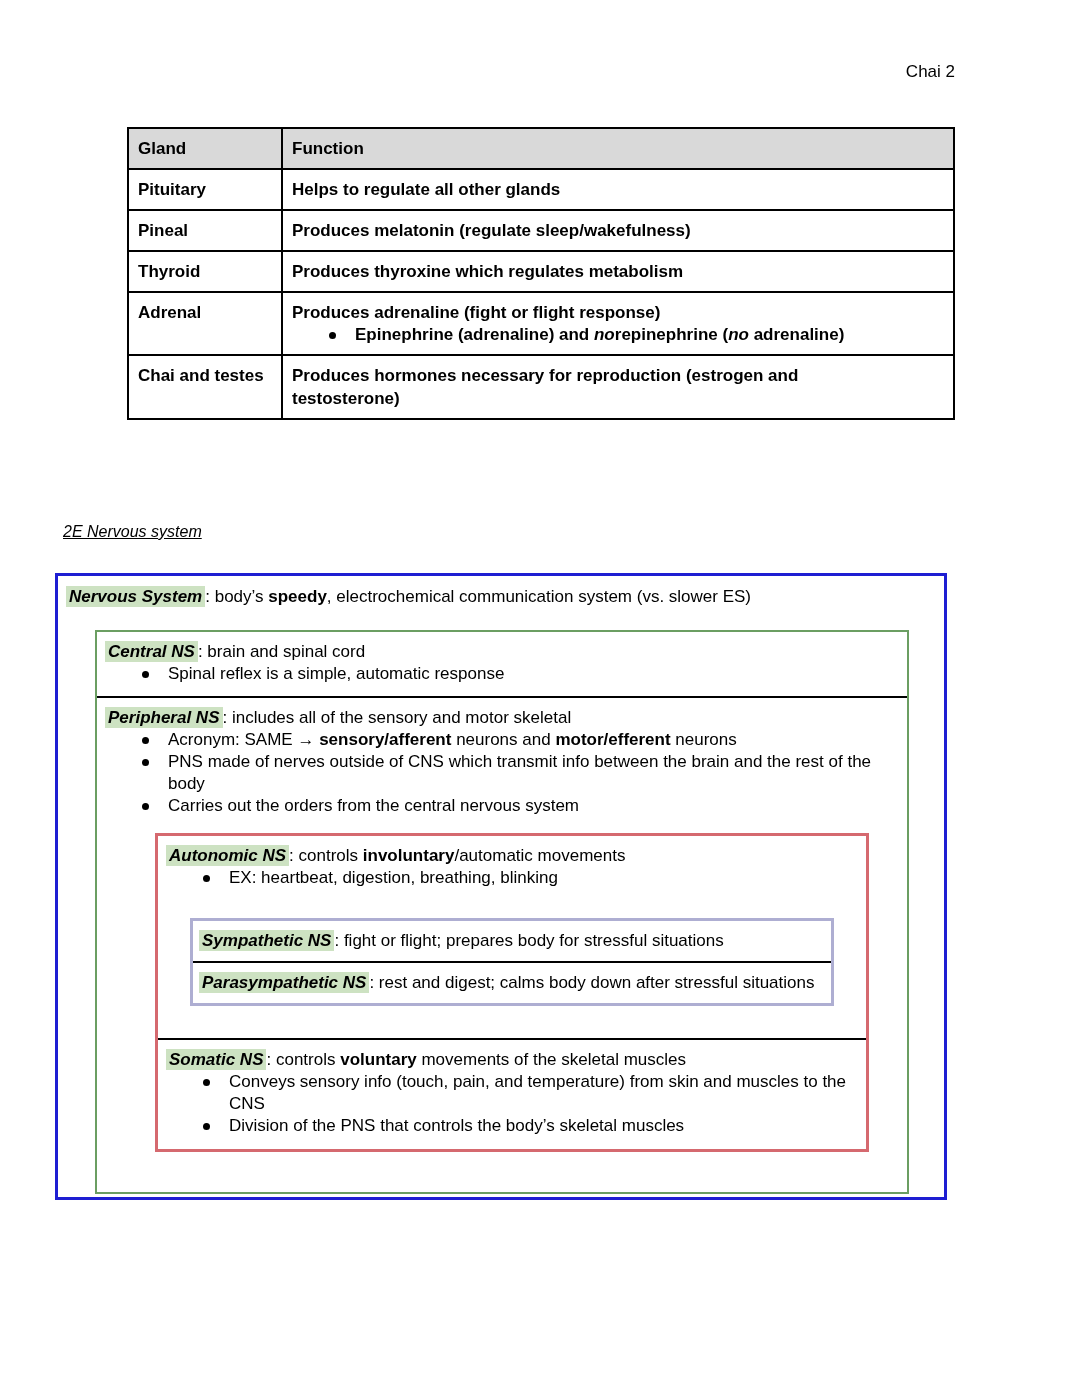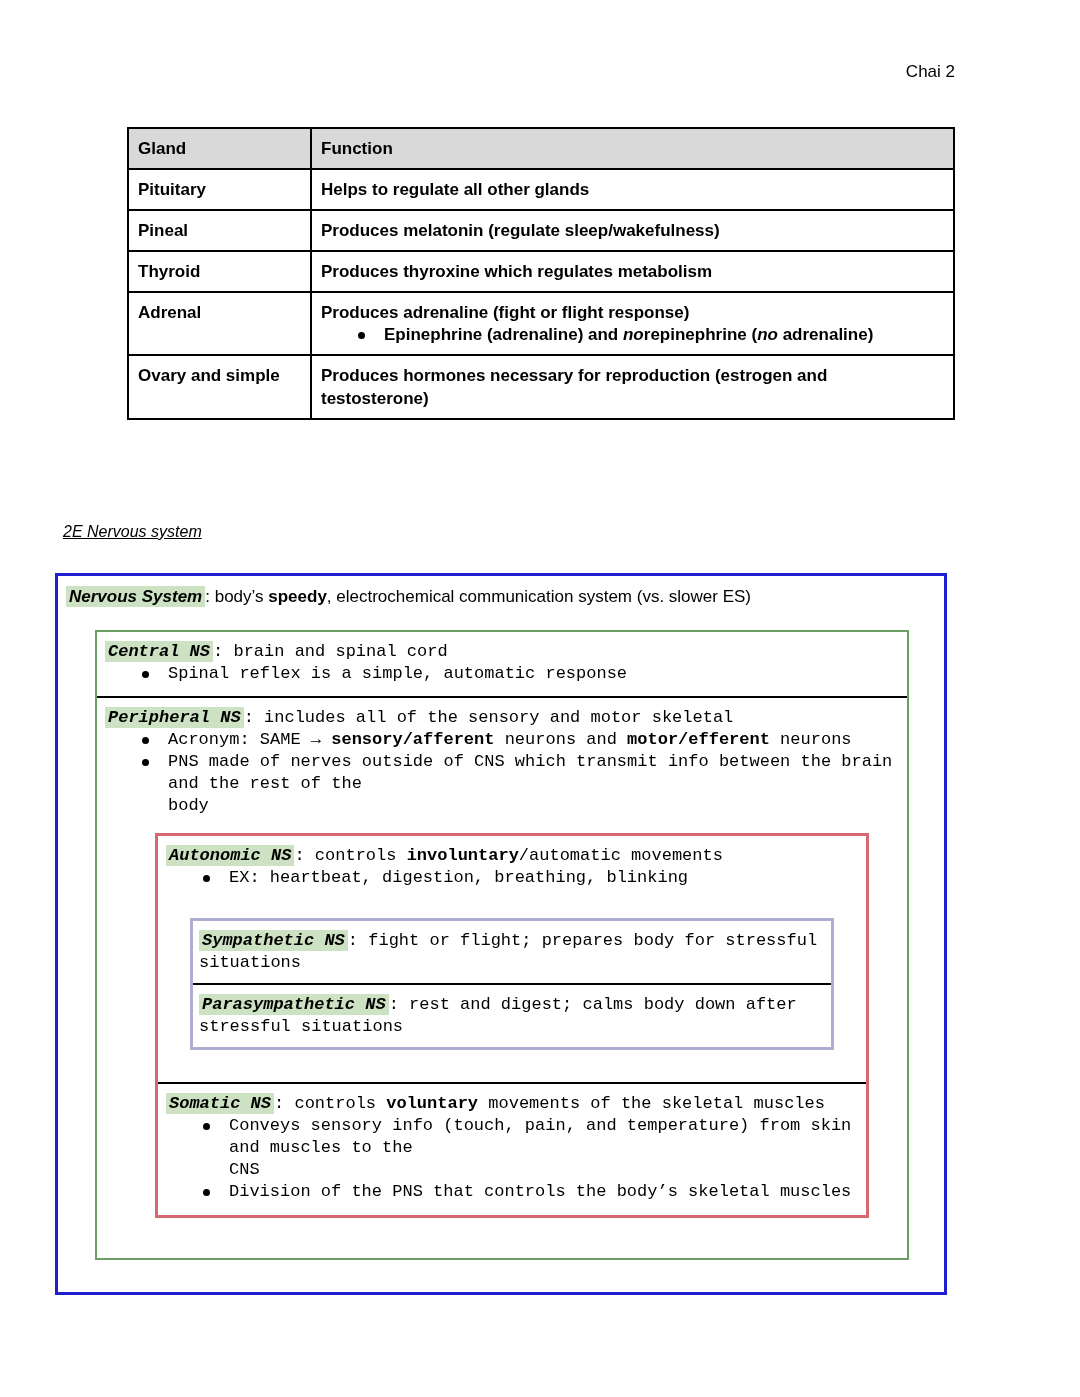--- a/index.html
+++ b/index.html
@@ -16,46 +16,46 @@
   
   .page-header { position:absolute; top:60px; left:127px; width:828px; text-align:right; line-height:24px; }
 
   
   table.gland-table { position:absolute; top:127px; left:127px; width:828px; border-collapse:collapse; }
   .gland-table th, .gland-table td {
     border:2px solid #000; text-align:left; vertical-align:top;
     padding:8px 8px 8px 9px; line-height:23px; font-weight:bold;
   }
   .gland-table th { background:var(--table-header-bg,#d9d9d9); font-weight:bold; }
-  .gland-table .col-gland { width:183px; }
+  .gland-table .col-gland { width:154px; }
   .tline { line-height:23px; }
 
   
   .bullets { margin-left:37px; }
   .bullet-row { display:flex; align-items:flex-start; }
   .dot { width:26px; flex:none; }
   .dot::after { content:""; display:block; width:7px; height:7px; border-radius:50%; background:#000; margin-top:8px; }
   .bullet-text { flex:1; }
   .bullet-text div, .line { line-height:22px; }
 
   
   .section-heading {
     position:absolute; top:519px; left:63px;
     font-size:16px; font-style:italic; text-decoration:underline; line-height:26px;
   }
 
   
   .blue-box {
     position:absolute; top:573px; left:55px; width:892px;
     border:3px solid var(--outer-box-border,#1e1ed2);
-    padding:10px 8px 32px 8px; background:#fff;
+    padding:10px 8px 3px 8px; background:#fff;
   }
   .green-box {
     border:2px solid var(--cns-box-border,#6b9e62);
-    margin:22px 27px 0 29px; padding:9px 8px 0 8px;font-family:Liberation Mono, monospace;
+    margin:22px 27px 0 29px; padding:9px 8px 0 8px;
   }
   .red-box {
     border:3px solid var(--autonomic-box-border,#d5696f);
     margin:16px 30px 40px 50px; padding:9px 8px 12px 8px;
   }
   .lavender-box {
     border:3px solid var(--sympathetic-box-border,#aeaed2);
     margin:29px 24px 0 24px;
   }
   .lav-row { padding:9px 6px; line-height:22px; }
@@ -108,21 +108,21 @@
               <div class="bullet-row">
                 <span class="dot"></span>
                 <span class="bullet-text">
                   <div><span>Epinephrine (adrenaline) and </span><span class="i">no</span><span>repinephrine (</span><span class="i">no</span><span> adrenaline)</span></div>
                 </span>
               </div>
             </div>
         </td>
       </tr>
       <tr>
-        <td>Ovary and simple</td>
+        <td>Chai and testes</td>
         <td>
             <div class="tline"><span>Produces hormones necessary for reproduction (estrogen and</span></div>
             <div class="tline"><span>testosterone)</span></div>
           </td>
       </tr>
     </tbody>
   </table>
 
   <div class="section-heading">2E Nervous system</div>
 
@@ -152,20 +152,26 @@
               <span class="dot"></span>
               <span class="bullet-text">
                 <div><span>Acronym: SAME → </span><span class="b">sensory/afferent</span><span> neurons and </span><span class="b">motor/efferent</span><span> neurons</span></div>
               </span>
             </div>
             <div class="bullet-row">
               <span class="dot"></span>
               <span class="bullet-text">
                 <div><span>PNS made of nerves outside of CNS which transmit info between the brain and the rest of the</span></div>
                 <div><span>body</span></div>
+              </span>
+            </div>
+            <div class="bullet-row">
+              <span class="dot"></span>
+              <span class="bullet-text">
+                <div><span>Carries out the orders from the central nervous system</span></div>
               </span>
             </div>
           </div>
 
         <div class="red-box">
 
           <div>
             <div class="line"><span class="b i hl">Autonomic NS</span><span>: controls </span><span class="b">involuntary</span><span>/automatic movements</span></div>
             <div class="bullets">
                 <div class="bullet-row">

